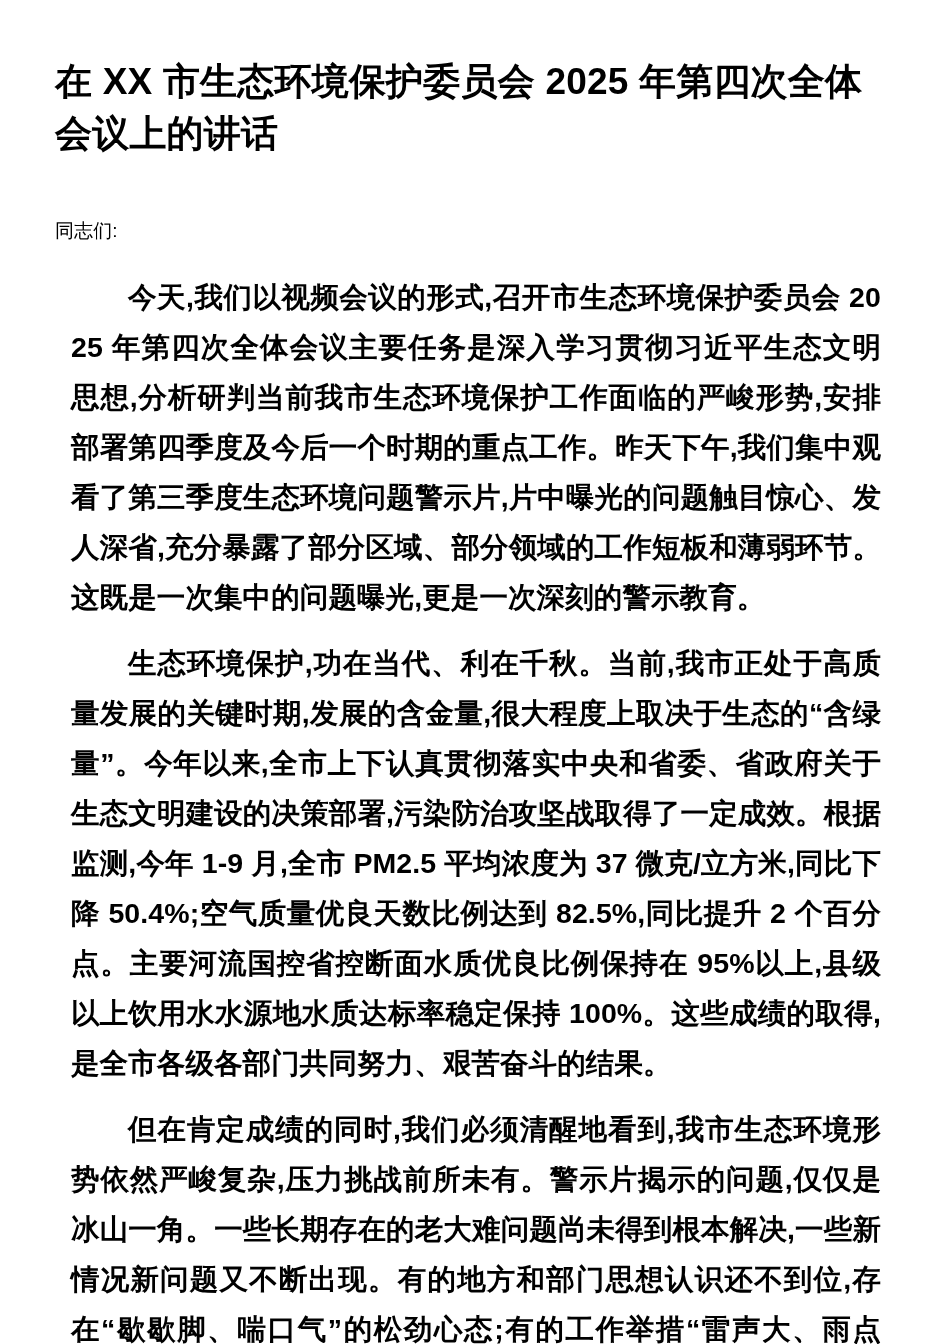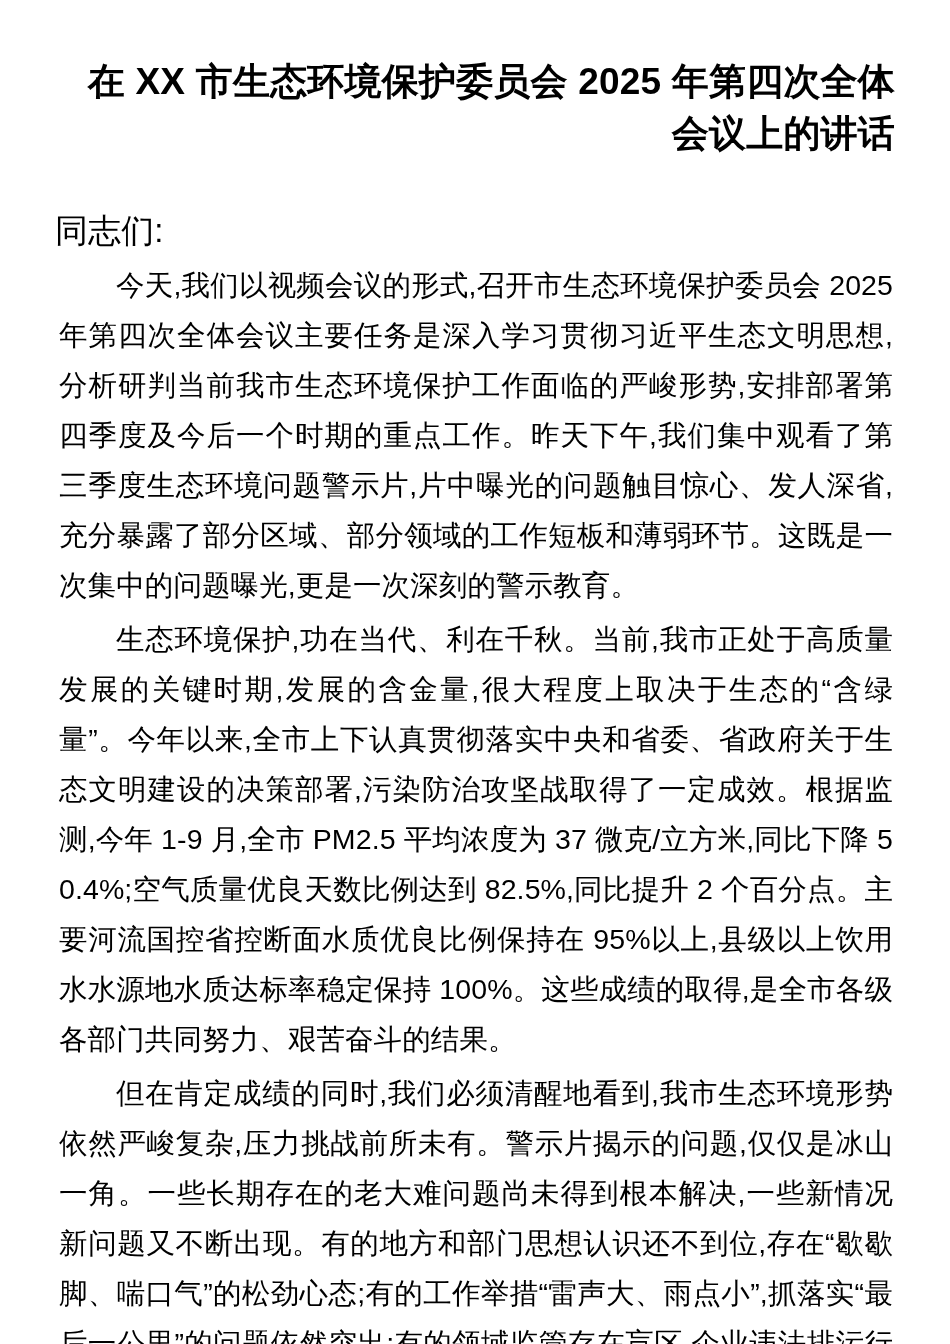--- a/index.html
+++ b/index.html
@@ -21,48 +21,49 @@
     background: #ffffff;
     box-sizing: border-box;
     padding: 0;
   }
   .doc-title {
     margin: 0;
     padding: 56px 55px 0 55px;
     font-size: 37px;
     line-height: 52px;
     font-weight: 600;
-    text-align: right;
+    text-align: left;
     letter-spacing: 0.2px;
     word-break: break-all;
   }
   .body-block {
     padding: 0 53px 0 55px;
   }
   .salutation {
     margin: 0;
     padding-top: 46px;
-    font-size: 33px;
+    font-size: 19px;
     line-height: 50px;
     text-align: justify;
     text-align-last: left;
     word-break: break-all;
     letter-spacing: 0.1px;
   }
   .para {
-    margin: 4px;
+    margin: 16px;
     font-size: 28.5px;
     line-height: 50px;
     text-indent: 2em;
     text-align: justify;
     text-align-last: left;
     word-break: break-all;
     letter-spacing: 0.1px;
     -webkit-hyphens: none;
     hyphens: none;
+    font-weight: bold;
   }
 </style>
 </head>
 <body>
 
 <div class="page">
 
   <h1 class="doc-title">在 XX 市生态环境保护委员会 2025 年第四次全体会议上的讲话</h1>
 
   <div class="body-block">

